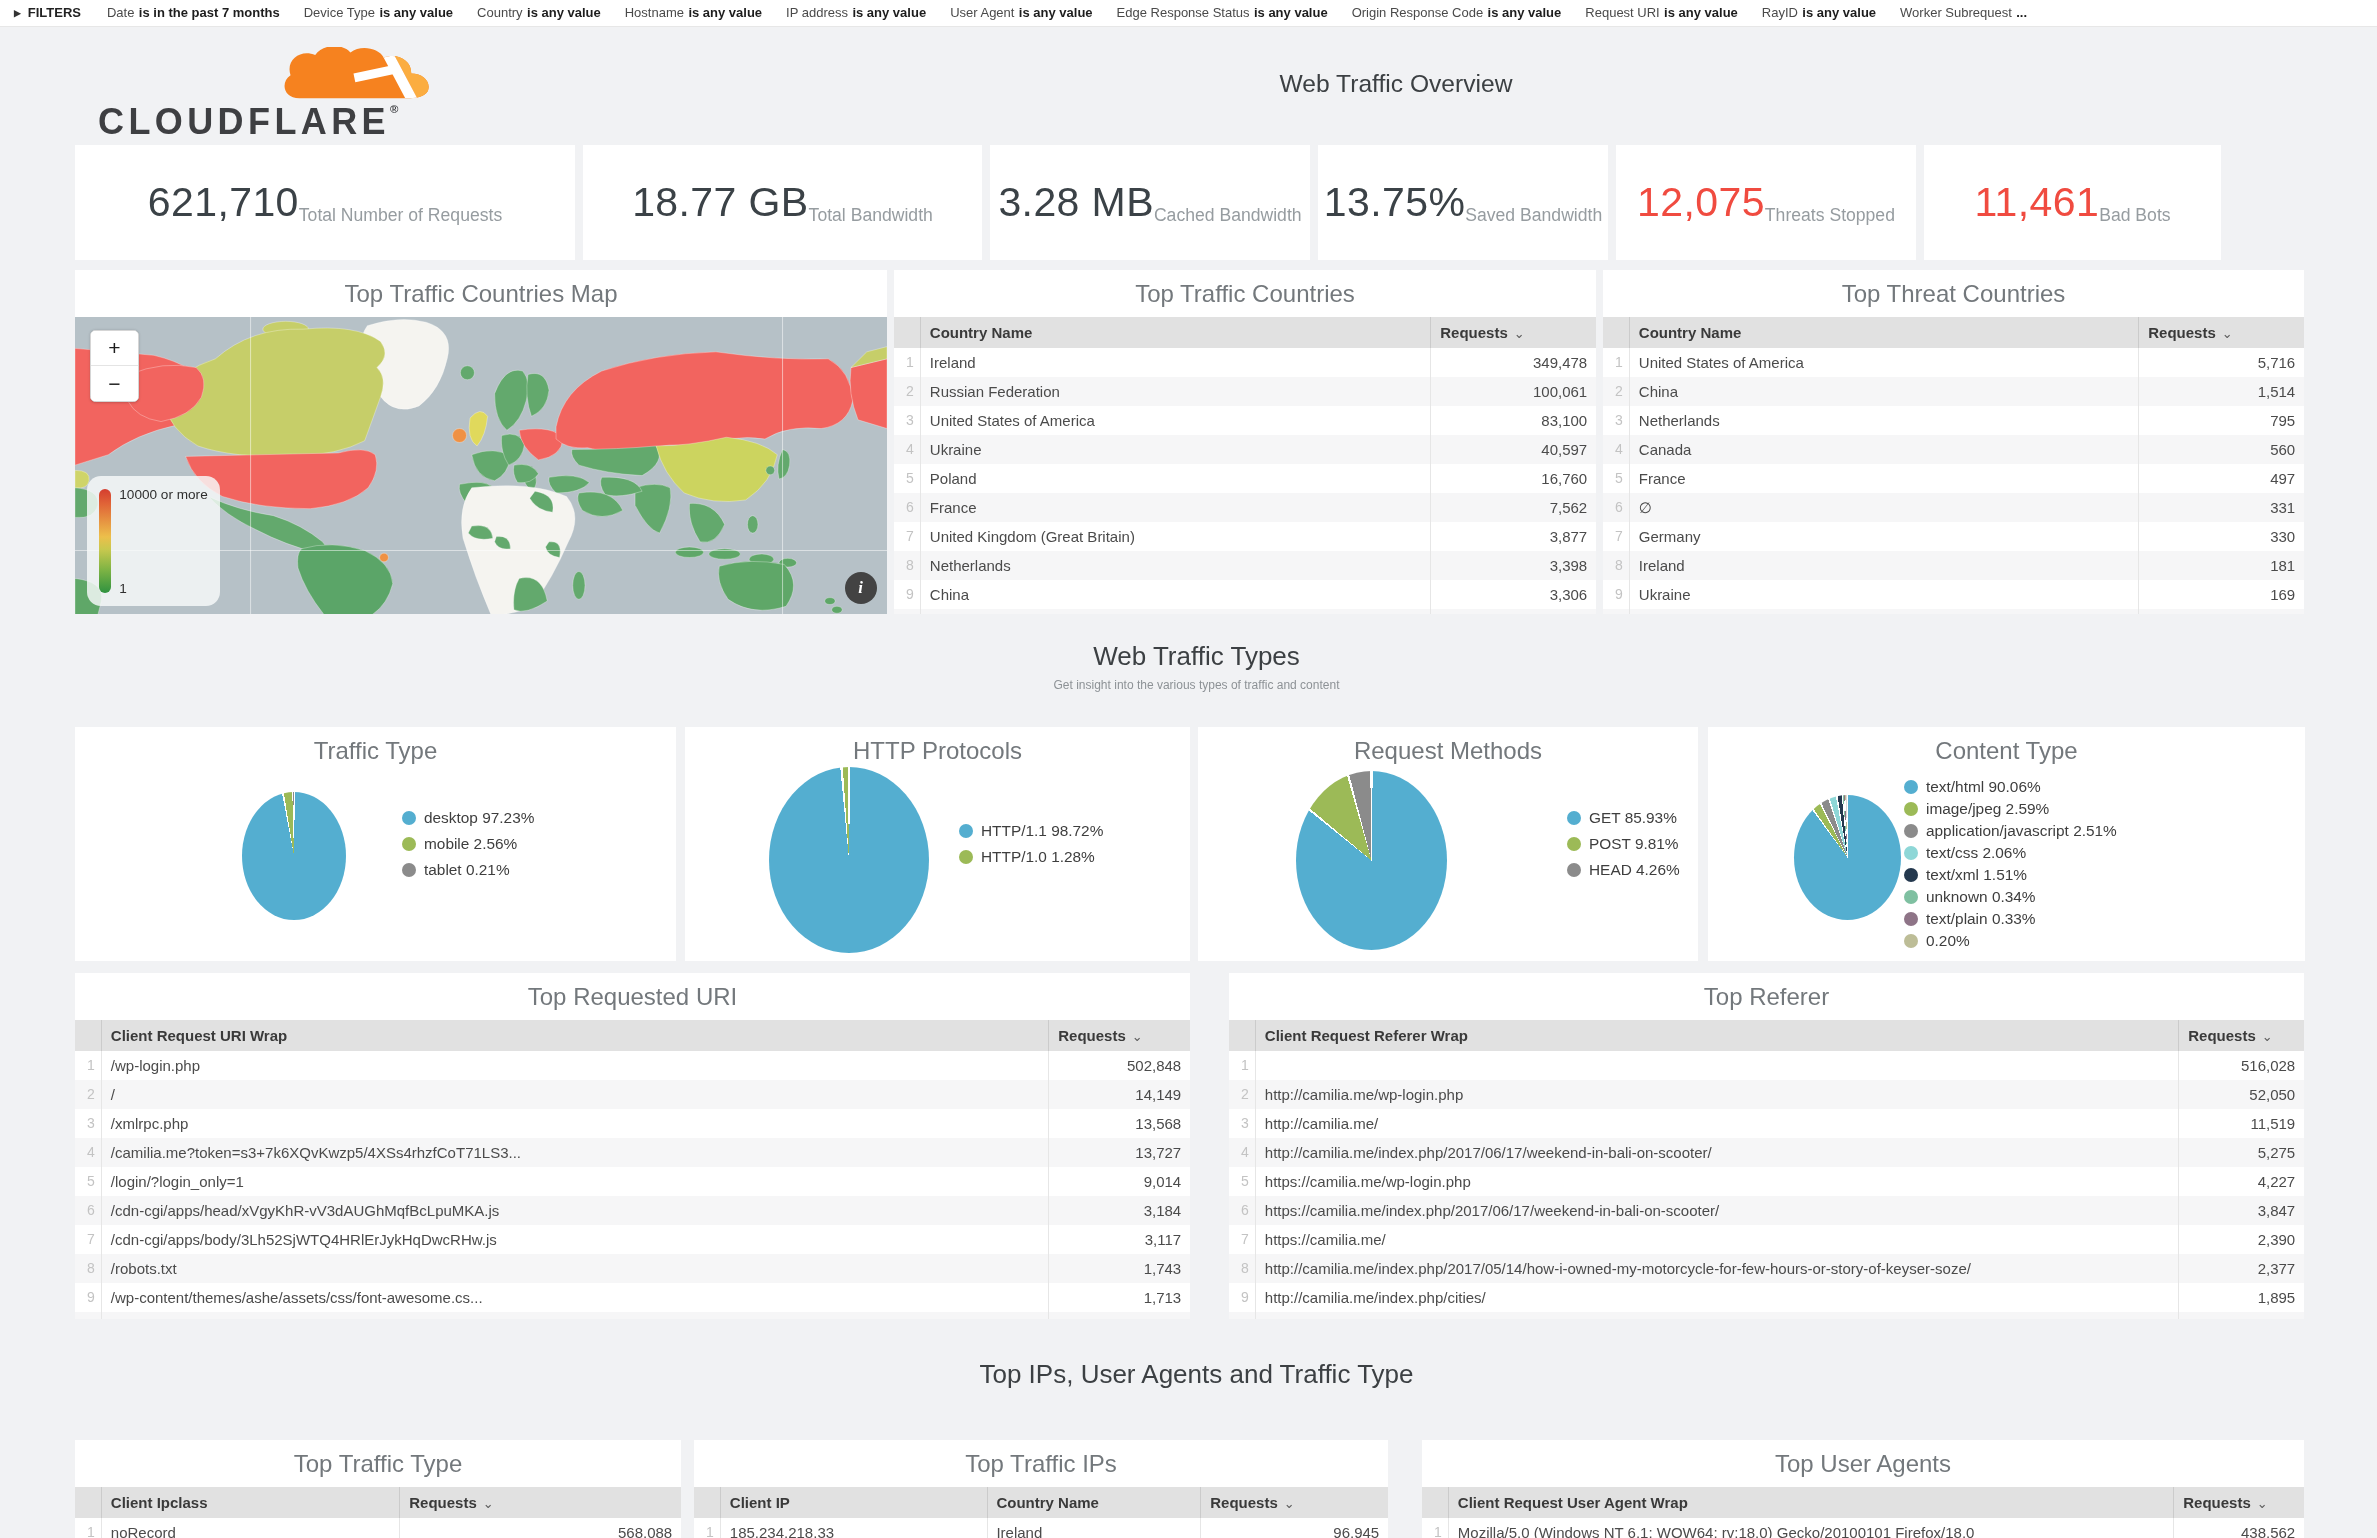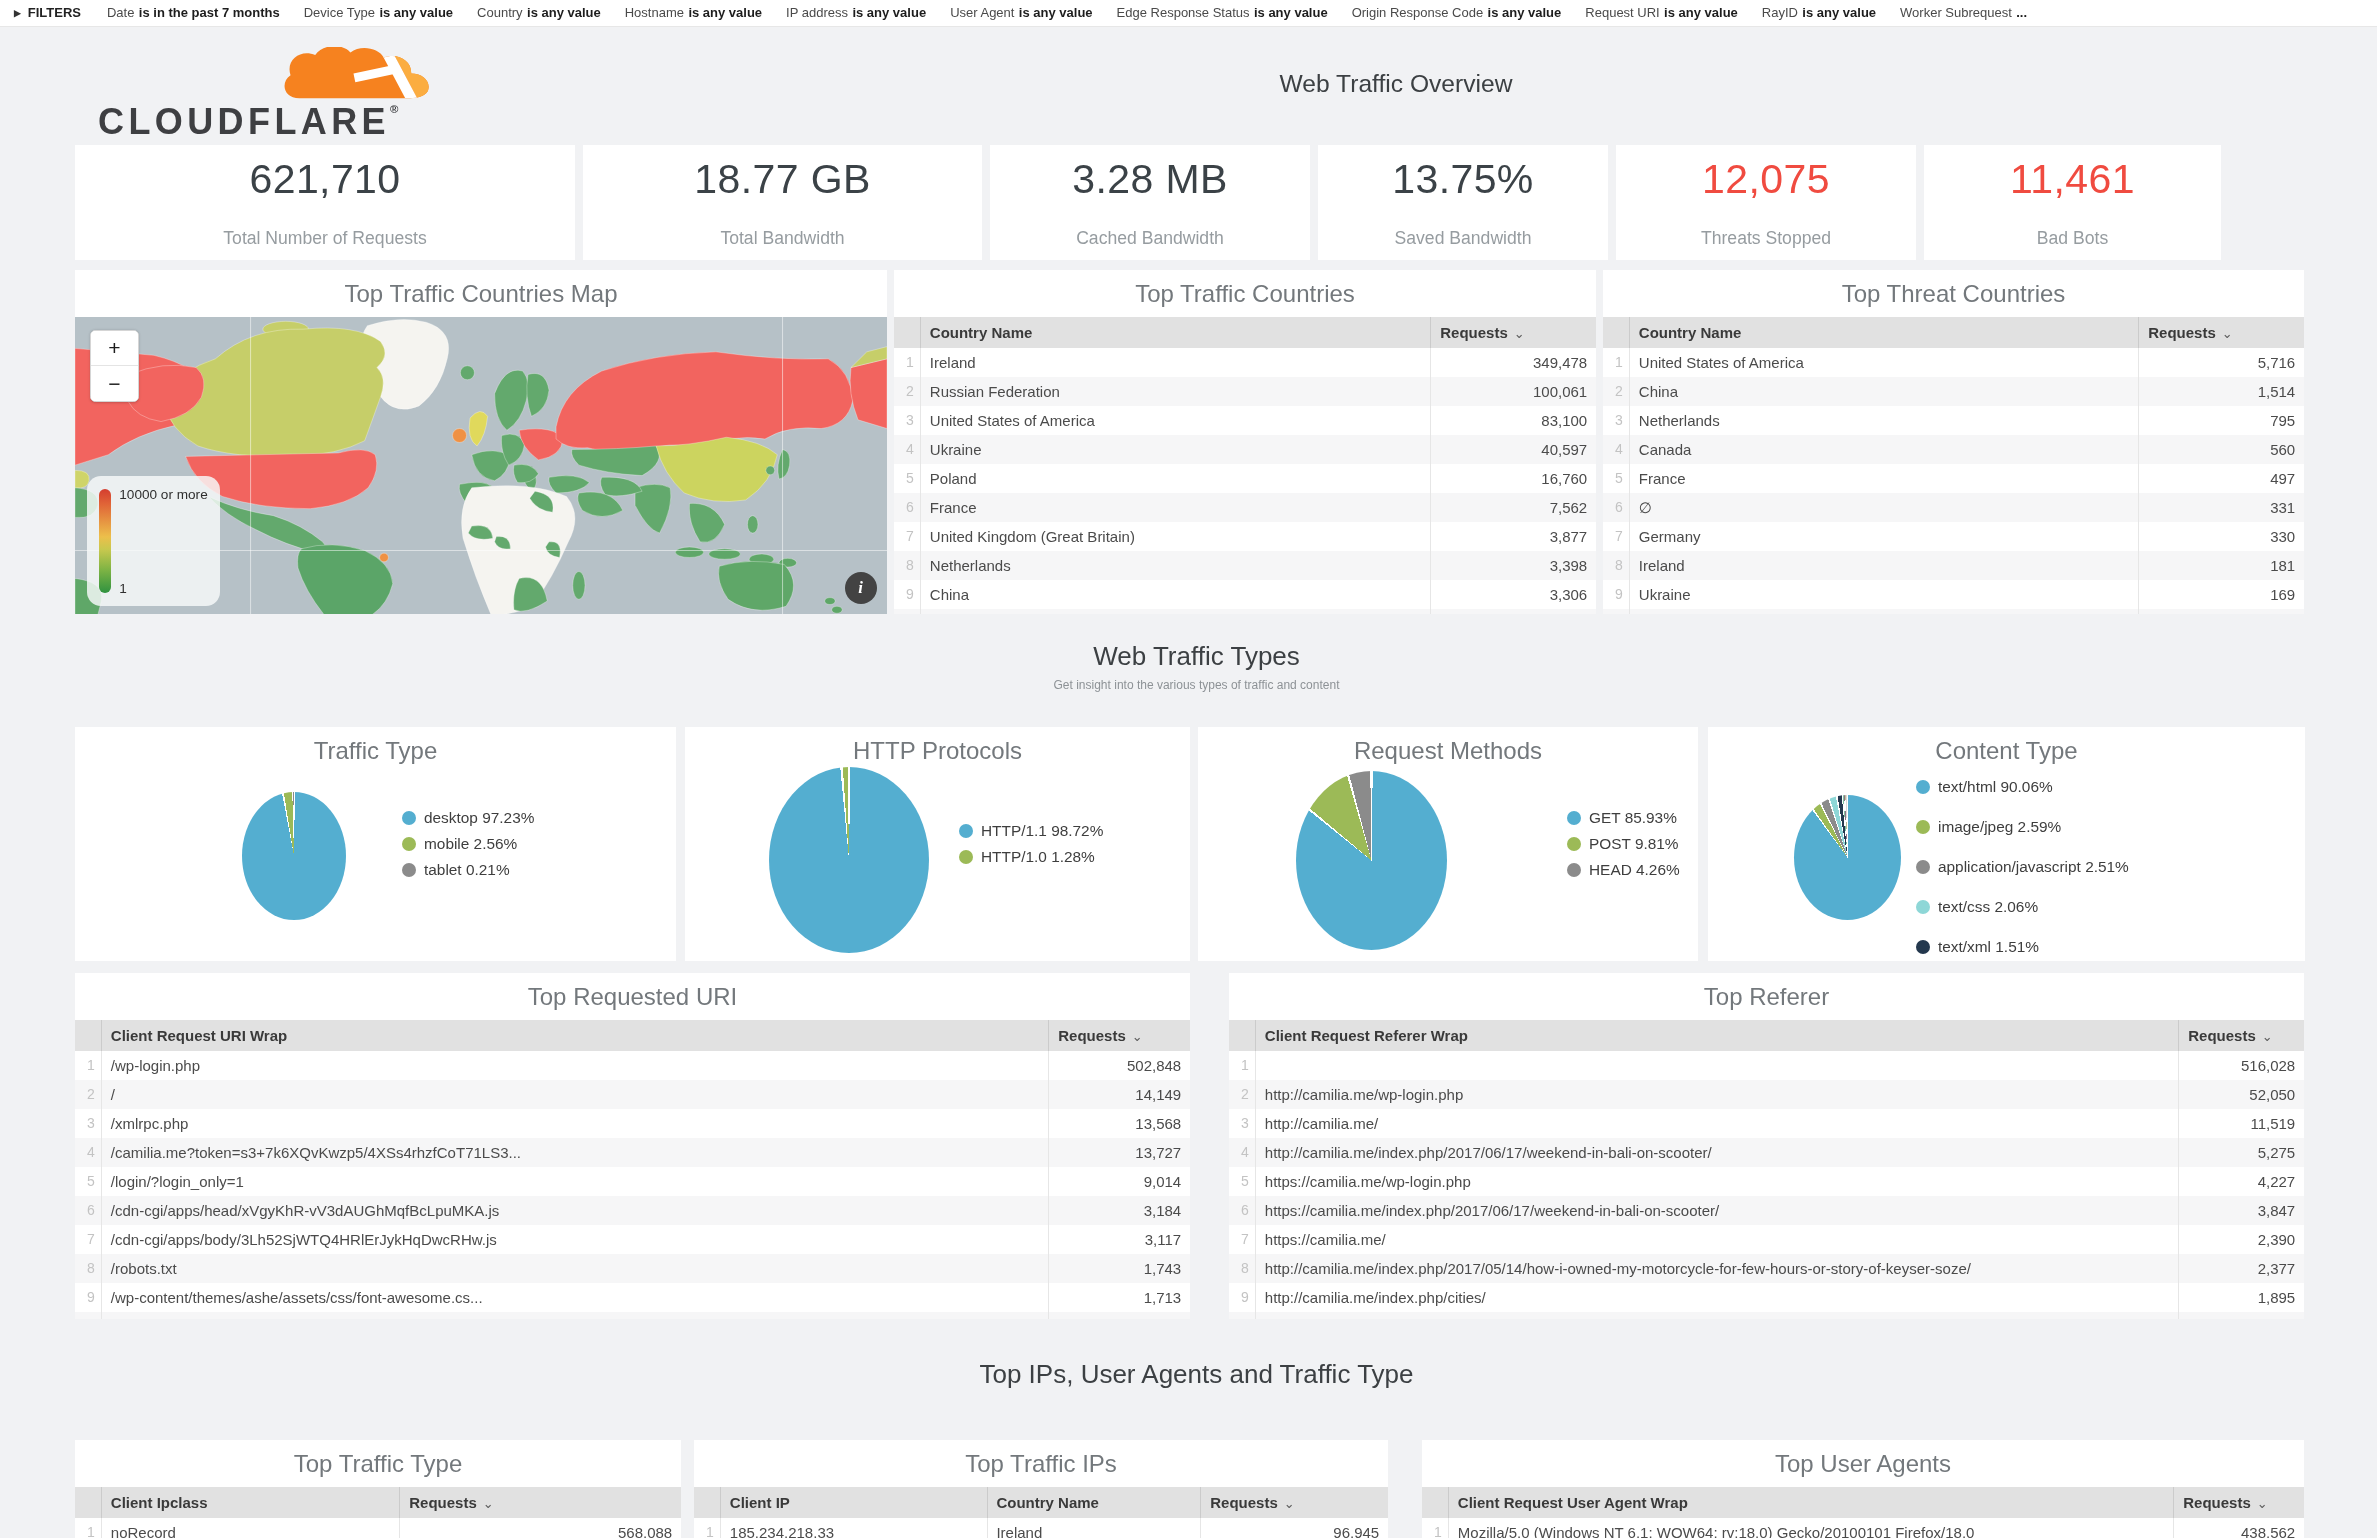--- a/index.html
+++ b/index.html
@@ -18,21 +18,21 @@
 
   
   .brand{position:absolute;left:98px;top:47px;width:353px;display:flex;flex-direction:column}
   .brand-cloud{align-self:flex-end;margin-right:1.8px}
   .brand-text{font-size:36px;font-weight:800;letter-spacing:4.4px;color:#3e3f42;line-height:1;margin-top:3.5px;white-space:nowrap}
   .brand-text sup{font-size:11.4px;vertical-align:top;letter-spacing:0}
   .page-title{position:absolute;top:70px;left:457px;right:42px;text-align:center;font-size:24.6px;color:#3c4043}
 
   
   .kpi-row{position:absolute;left:75px;top:145px;width:2230px;display:flex;gap:8px}
-  .kpi-card{background:#fff;height:115px;display:flex;flex-direction:column;align-items:center;justify-content:center}
+  .kpi-card{background:#fff;height:115px;display:flex;flex-direction:row;align-items:center;justify-content:center}
   .kpi-row .kpi-card:nth-child(1){width:500px}
   .kpi-row .kpi-card:nth-child(2){width:399px}
   .kpi-row .kpi-card:nth-child(3){width:320px}
   .kpi-row .kpi-card:nth-child(4){width:290px}
   .kpi-row .kpi-card:nth-child(5){width:300px}
   .kpi-row .kpi-card:nth-child(6){width:297px}
   .kpi-value{font-size:41px;color:#3b4247;letter-spacing:0.4px}
   .kpi-value.red{color:#f04b40}
   .kpi-label{font-size:17.6px;color:#969ca0;margin-top:25px}
 
@@ -92,21 +92,21 @@
   #pc3{left:1708px;width:597px}
   .pie{position:absolute;border-radius:50%}
   #pc0 .pie{left:167px;top:65px;width:104px;height:128px}
   #pc1 .pie{left:84px;top:40px;width:160px;height:186px}
   #pc2 .pie{left:98px;top:44px;width:151px;height:179px}
   #pc3 .pie{left:86px;top:68px;width:107px;height:125px}
   .legend{position:absolute;display:flex;flex-direction:column;justify-content:center;gap:8px;top:0;height:100%}
   #pc0 .legend{left:327px}
   #pc1 .legend{left:274px}
   #pc2 .legend{left:369px}
-  #pc3 .legend{left:208px;top:51px;height:auto;justify-content:flex-start;gap:22px}
+  #pc3 .legend{left:196px;top:51px;height:auto;justify-content:flex-start;gap:4px}
   .lg-item{display:flex;align-items:center;gap:8px;font-size:15.4px;color:#3e3e3e;white-space:nowrap}
   .dot{width:14px;height:14px;border-radius:50%;flex:0 0 14px}
 
   
   #uri-panel{left:75px;top:973px;width:1115px;height:346px}
   #ref-panel{left:1229px;top:973px;width:1075px;height:346px}
   [data-table="top_requested_uri"] th.col-1{width:123px}
   [data-table="top_referer"] th.col-1{width:107px}
 
   

